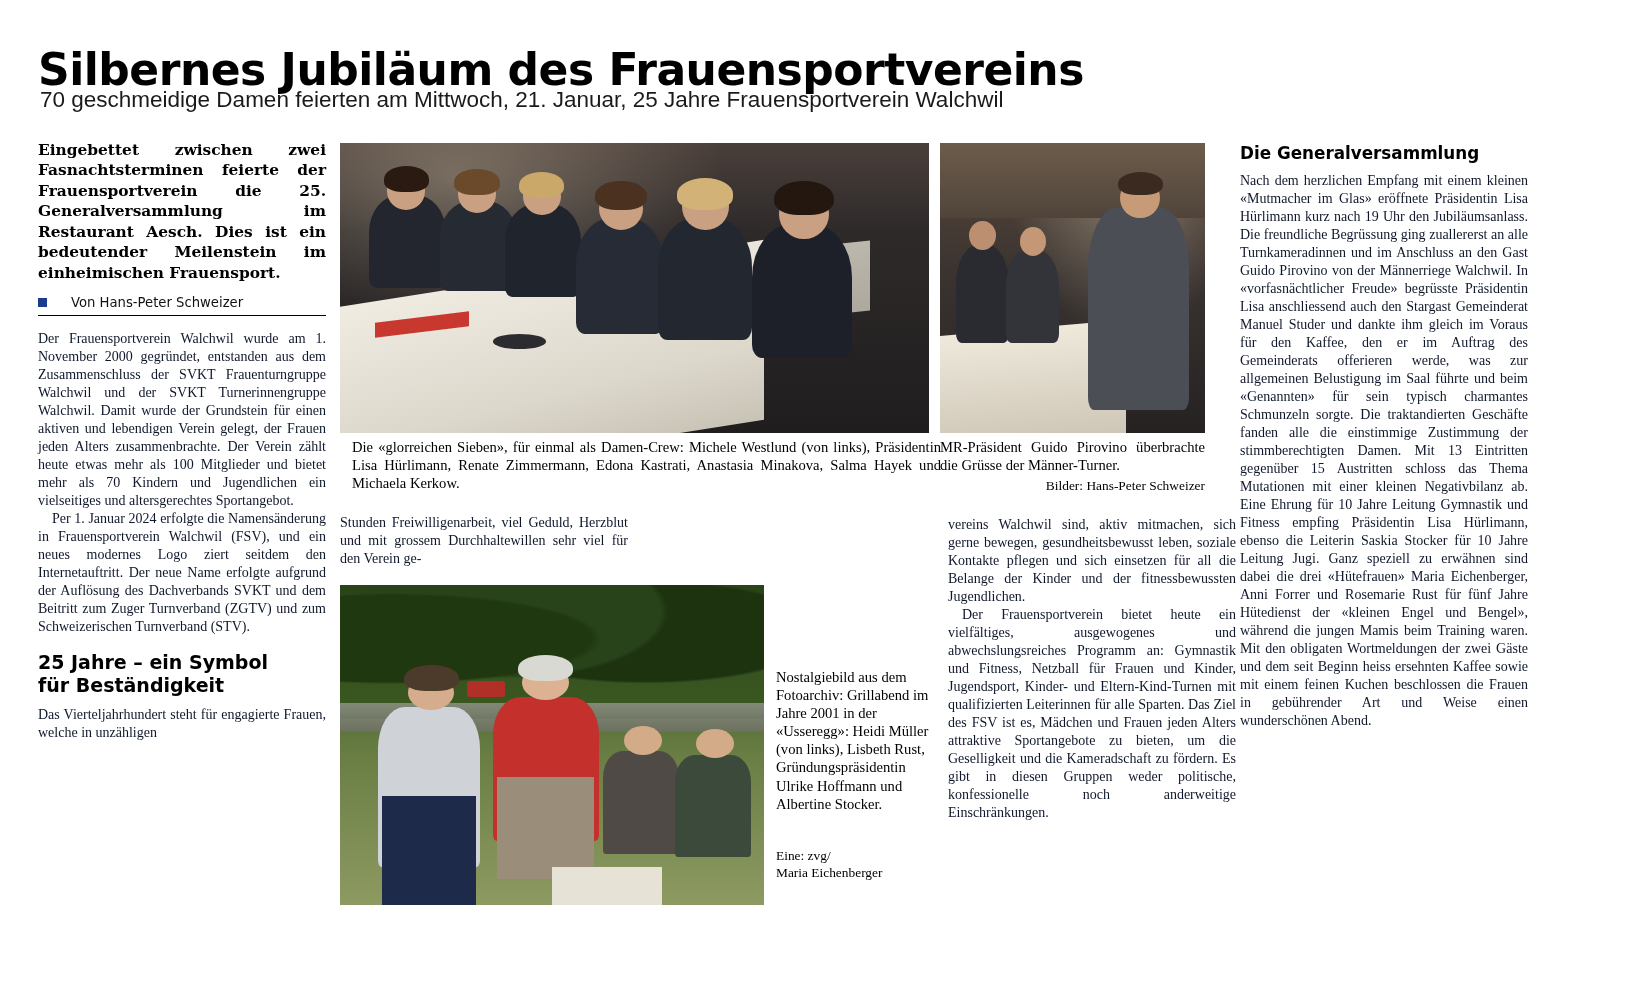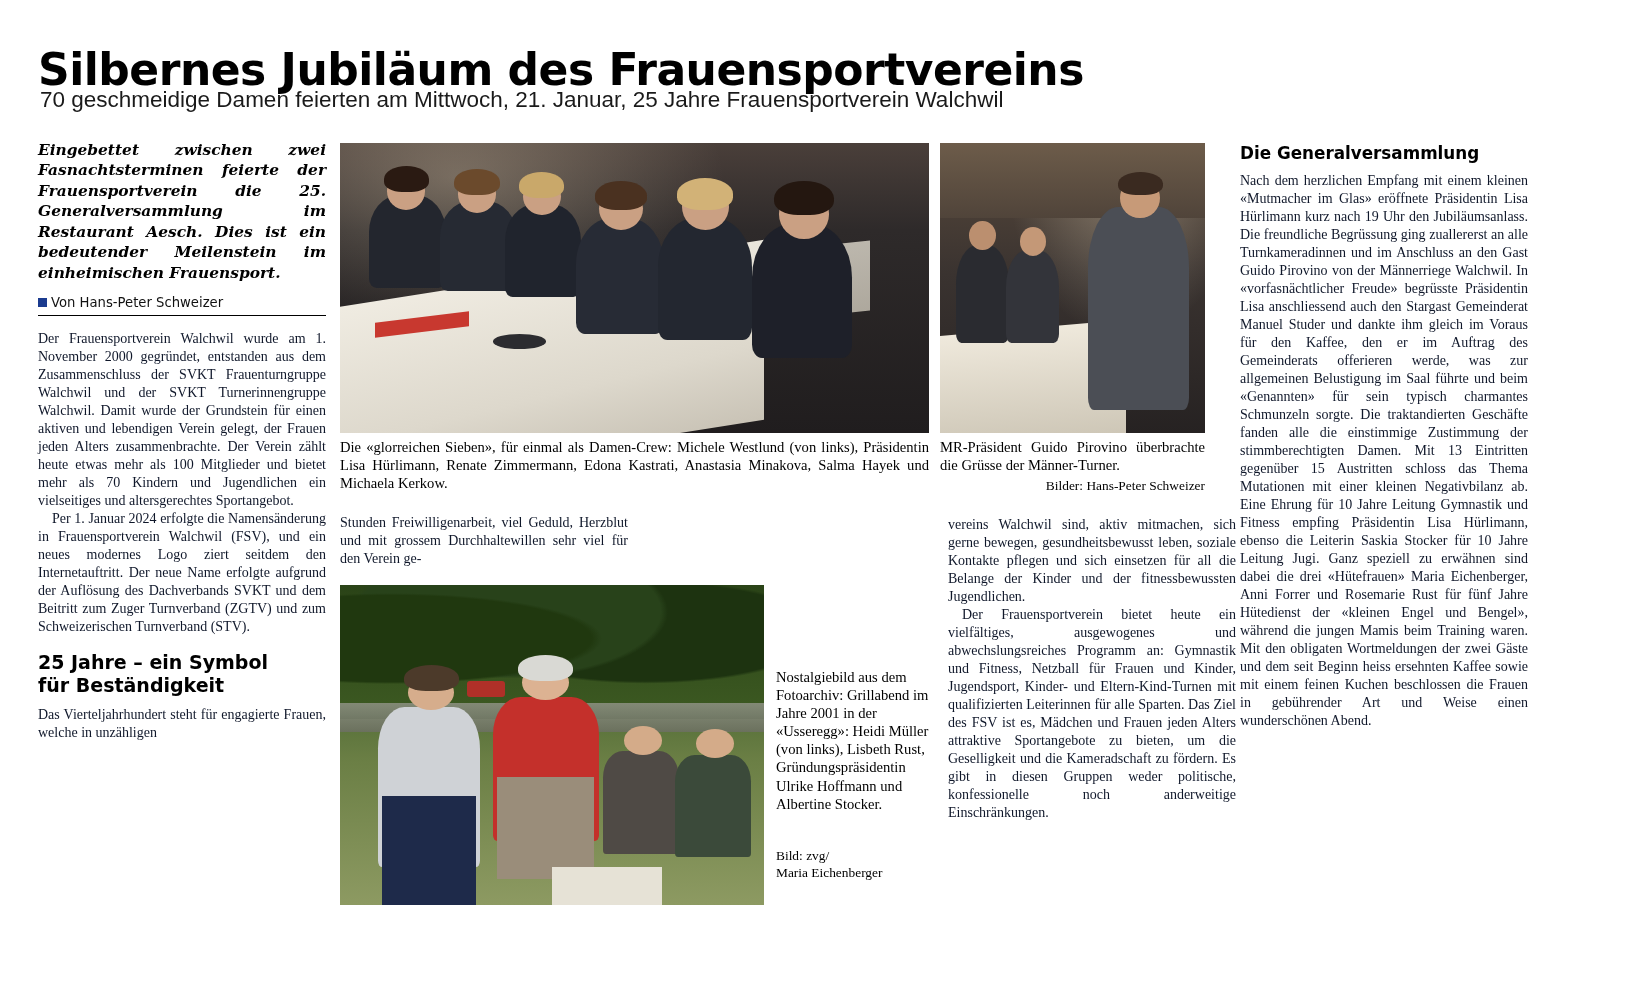--- a/index.html
+++ b/index.html
@@ -53,29 +53,28 @@
     width: 288px;
   }
   .lead {
     font-family: "DejaVu Serif", serif;
     font-weight: bold;
     font-size: 15.4px;
     line-height: 1.33;
     text-align: justify;
     color: #000;
     margin: 0 0 12px 0;
-    font-style: italic;
   }
   .byline-wrap {
     border-bottom: 1.5px solid #000;
     padding-bottom: 5px;
     margin-bottom: 14px;
     display: flex;
     align-items: center;
-    gap: 4px;
+    gap: 24px;
   }
   .byline-mark {
     width: 9px;
     height: 9px;
     background: #1b3b8f;
     display: inline-block;
     flex: 0 0 auto;
   }
   .byline {
     font-family: "DejaVu Sans", sans-serif;
@@ -261,21 +260,21 @@
     <div class="hair" style="left:57.2%;top:12%;width:9.5%;height:11%; background:#d2b277;"></div>
 
     <div class="torso" style="left:70%; top:28%; width:17%; height:46%; background:#1e2029;"></div>
     <div class="head" style="left:74.5%;top:16%;width:8.5%;height:17%;"></div>
     <div class="hair" style="left:73.6%;top:13%;width:10.2%;height:12%;background:#241710;"></div>
 
     <div style="position:absolute;left:6%;top:60%;width:16%;height:5%;background:#c8382f;transform:skewY(-7deg);"></div>
     <div style="position:absolute;left:26%;top:66%;width:9%;height:5%;background:#2c2c30;border-radius:50%;"></div>
   </div>
 
-  <div class="cap" style="left:332px; top:438px; width:589px;">Die «glorreichen Sieben», für einmal als Damen-Crew: Michele Westlund (von links), Präsidentin Lisa Hürlimann, Renate Zimmermann, Edona Kastrati, Anastasia Minakova, Salma Hayek und Michaela Kerkow.</div>
+  <div class="cap" style="left:344px; top:438px; width:589px;">Die «glorreichen Sieben», für einmal als Damen-Crew: Michele Westlund (von links), Präsidentin Lisa Hürlimann, Renate Zimmermann, Edona Kastrati, Anastasia Minakova, Salma Hayek und Michaela Kerkow.</div>
 
   <div class="photo" id="photo-mr">
     <div class="bg"></div>
     <div class="wall"></div>
     <div class="tbl"></div>
     <div class="torso" style="left:56%;top:22%;width:38%;height:70%;background:#4b4e55;border-radius:30% 30% 6% 6%;"></div>
     <div class="head" style="left:68%;top:12%;width:15%;height:14%;background:#c79a78;"></div>
     <div class="hair" style="left:67%;top:10%;width:17%;height:8%;background:#3a2a20;"></div>
     <div class="torso" style="left:6%;top:35%;width:20%;height:34%;background:#2a2b30;"></div>
     <div class="head" style="left:11%;top:27%;width:10%;height:10%;background:#bb8f6f;"></div>
@@ -310,21 +309,21 @@
     <div class="torso" style="left:62%;top:52%;width:18%;height:32%;background:#4f4a45;border-radius:26% 26% 4% 4%;"></div>
     <div class="head" style="left:67%;top:44%;width:9%;height:9%;background:#d4ab89;"></div>
 
     <div class="torso" style="left:79%;top:53%;width:18%;height:32%;background:#3b4a3a;border-radius:26% 26% 4% 4%;"></div>
     <div class="head" style="left:84%;top:45%;width:9%;height:9%;background:#d4ab89;"></div>
 
     <div style="position:absolute;left:50%;top:88%;width:26%;height:12%;background:#e6e2d6;"></div>
   </div>
 
   <div class="cap" style="left:768px; top:668px; width:156px; text-align:left;">Nostalgiebild aus dem Fotoarchiv: Grillabend im Jahre 2001 in der «Usseregg»: Heidi Müller (von links), Lisbeth Rust, Gründungspräsidentin Ulrike Hoffmann und Albertine Stocker.</div>
-  <div class="cap" style="left:768px; top:848px; width:156px; text-align:left; white-space:pre-line; font-size:13.4px;">Bild: zvg/
+  <div class="cap" style="left:768px; top:848px; width:156px; text-align:left; white-space:pre-line; font-size:13.4px;">Eine: zvg/
 Maria Eichenberger</div>
 
   <div class="col4">
     <p class="body">vereins Walchwil sind, aktiv mitmachen, sich gerne bewegen, gesundheitsbewusst leben, soziale Kontakte pflegen und sich einsetzen für all die Belange der Kinder und der fitnessbewussten Jugendlichen.</p>
     <p class="body">Der Frauensportverein bietet heute ein vielfältiges, ausgewogenes und abwechslungsreiches Programm an: Gymnastik und Fitness, Netzball für Frauen und Kinder, Jugendsport, Kinder- und Eltern-Kind-Turnen mit qualifizierten Leiterinnen für alle Sparten. Das Ziel des FSV ist es, Mädchen und Frauen jeden Alters attraktive Sportangebote zu bieten, um die Geselligkeit und die Kameradschaft zu fördern. Es gibt in diesen Gruppen weder politische, konfessionelle noch anderweitige Einschränkungen.</p>
   </div>
 
   <div class="col5">
     <div class="sec-title">Die Generalversammlung</div>
     <p class="body">Nach dem herzlichen Empfang mit einem kleinen «Mutmacher im Glas» eröffnete Präsidentin Lisa Hürlimann kurz nach 19 Uhr den Jubiläumsanlass. Die freundliche Begrüssung ging zuallererst an alle Turnkameradinnen und im Anschluss an den Gast Guido Pirovino von der Männerriege Walchwil. In «vorfasnächtlicher Freude» begrüsste Präsidentin Lisa anschliessend auch den Stargast Gemeinderat Manuel Studer und dankte ihm gleich im Voraus für den Kaffee, den er im Auftrag des Gemeinderats offerieren werde, was zur allgemeinen Belustigung im Saal führte und beim «Genannten» für sein typisch charmantes Schmunzeln sorgte. Die traktandierten Geschäfte fanden alle die einstimmige Zustimmung der stimmberechtigten Damen. Mit 13 Eintritten gegenüber 15 Austritten schloss das Thema Mutationen mit einer kleinen Negativbilanz ab. Eine Ehrung für 10 Jahre Leitung Gymnastik und Fitness empfing Präsidentin Lisa Hürlimann, ebenso die Leiterin Saskia Stocker für 10 Jahre Leitung Jugi. Ganz speziell zu erwähnen sind dabei die drei «Hütefrauen» Maria Eichenberger, Anni Forrer und Rosemarie Rust für fünf Jahre Hütedienst der «kleinen Engel und Bengel», während die jungen Mamis beim Training waren. Mit den obligaten Wortmeldungen der zwei Gäste und dem seit Beginn heiss ersehnten Kaffee sowie mit einem feinen Kuchen beschlossen die Frauen in gebührender Art und Weise einen wunderschönen Abend.</p>

